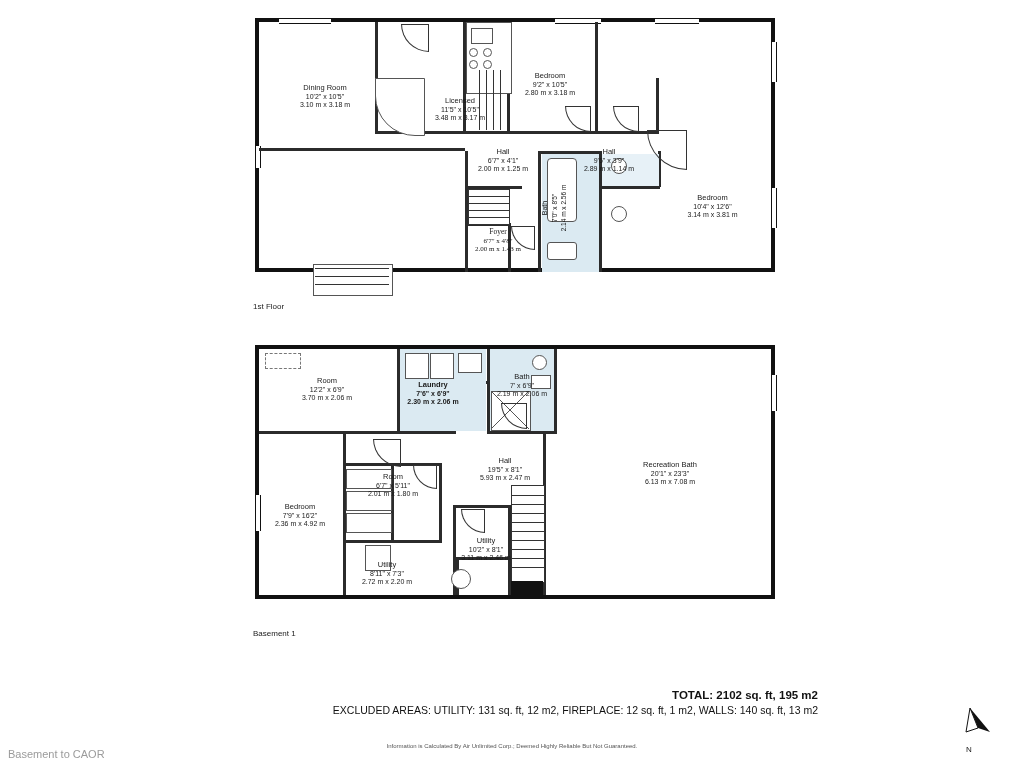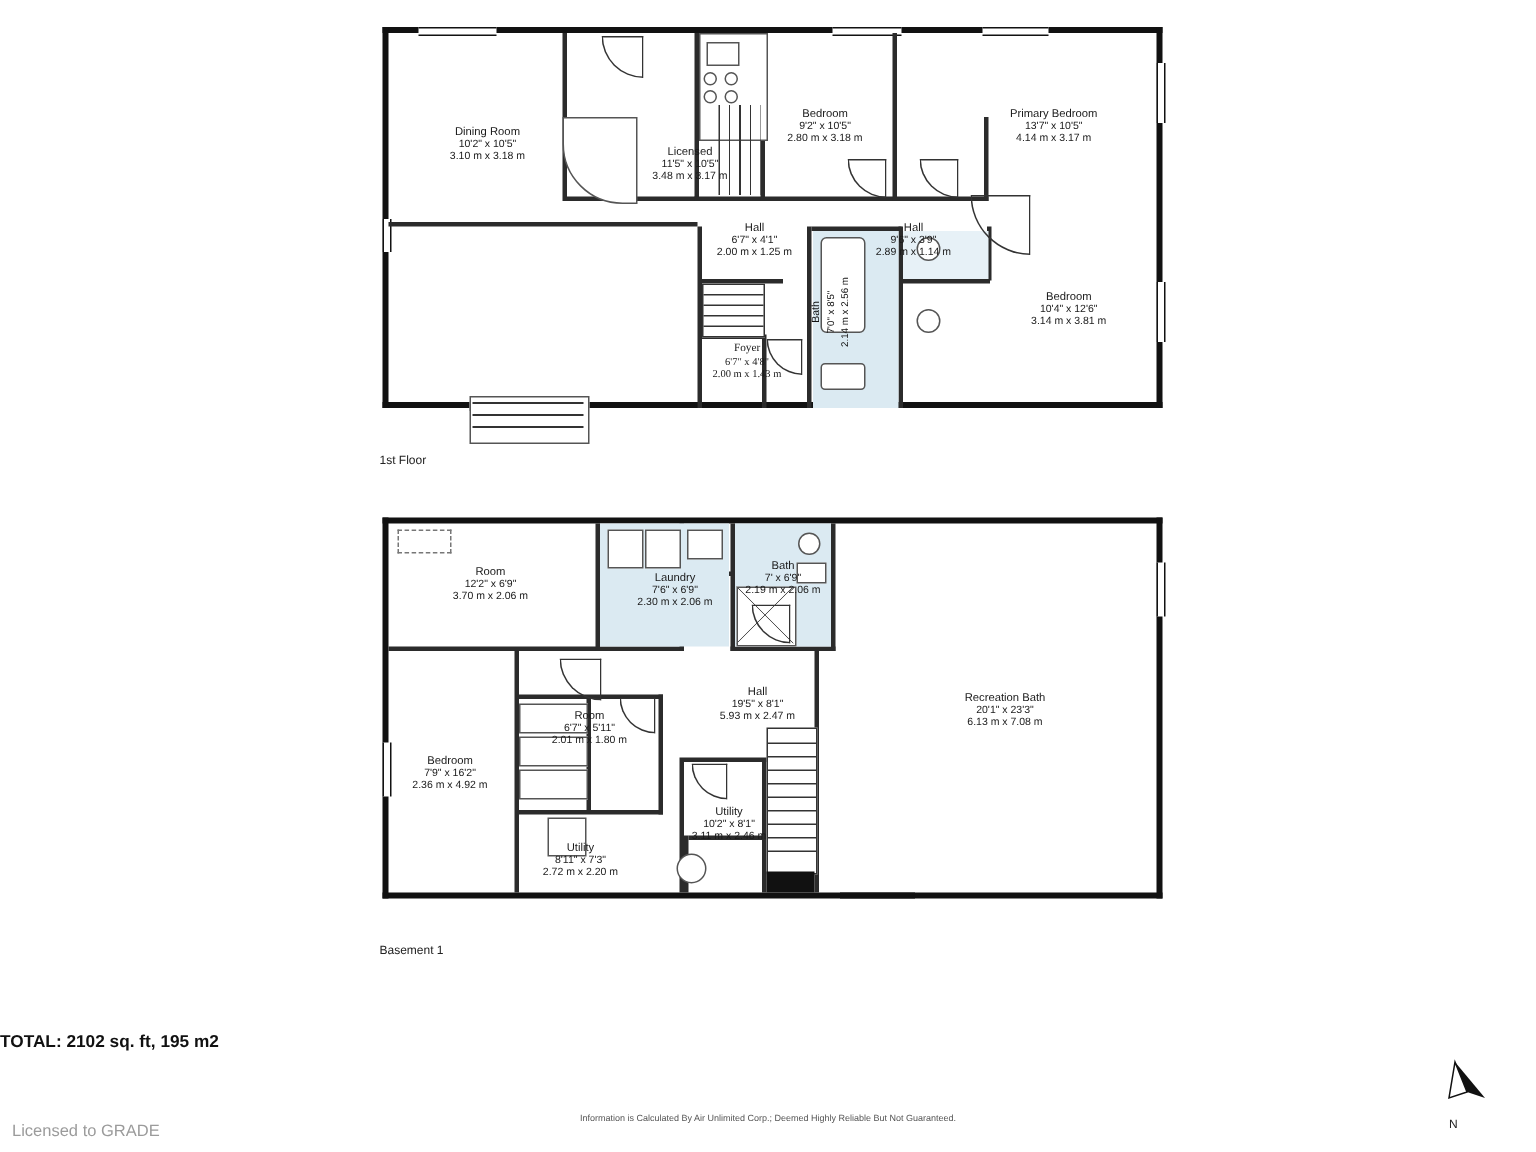--- a/index.html
+++ b/index.html
@@ -29,21 +29,21 @@
 
   .door{position:absolute;border:1px solid #333;border-radius:0 0 0 100%;}
   .fixture{position:absolute;border:1px solid #555;background:#ffffff;}
   .fixture-r{position:absolute;border:1px solid #555;background:#ffffff;border-radius:50%;}
   .hatch{position:absolute;background:
       repeating-linear-gradient(90deg,#333 0 1px,transparent 1px 7px);}
   .stairs{position:absolute;border:1px solid #333;background:#fff;}
   .stairs i{position:absolute;left:0;right:0;height:1px;background:#333;}
 
   
-  .totals{position:absolute;left:0;width:818px;text-align:left;}
+  .totals{position:absolute;left:0;width:818px;text-align:right;}
   .totals .t1{font-size:11.5px;font-weight:bold;}
   .totals .t2{font-size:10.5px;}
   .totals .t3{font-size:10.5px;}
   .disclaimer{position:absolute;left:0;width:1024px;text-align:center;font-size:6px;color:#555;}
 
   .license{position:absolute;left:8px;bottom:8px;font-size:11px;color:#9b9b9b;}
 
   .northwrap{position:absolute;}
   .northlabel{position:absolute;font-size:8px;color:#222;}
 </style>
@@ -127,25 +127,20 @@
     <div class="lbl" style="left:150px;top:79px;width:110px;">
       <div class="nm">Licensed</div>
       <div class="d1">11'5" x 10'5"</div>
       <div class="d2">3.48 m x 3.17 m</div>
     </div>
     <div class="lbl" style="left:235px;top:54px;width:120px;">
       <div class="nm">Bedroom</div>
       <div class="d1">9'2" x 10'5"</div>
       <div class="d2">2.80 m x 3.18 m</div>
     </div>
-    <div class="lbl" style="left:385px;top:54px;width:125px;">
-      <div class="nm">Primary Bedroom</div>
-      <div class="d1">13'7" x 10'5"</div>
-      <div class="d2">4.14 m x 3.17 m</div>
-    </div>
     <div class="lbl" style="left:209px;top:130px;width:78px;">
       <div class="nm">Hall</div>
       <div class="d1">6'7" x 4'1"</div>
       <div class="d2">2.00 m x 1.25 m</div>
     </div>
     <div class="lbl" style="left:305px;top:130px;width:98px;">
       <div class="nm">Hall</div>
       <div class="d1">9'6" x 3'9"</div>
       <div class="d2">2.89 m x 1.14 m</div>
     </div>
@@ -241,21 +236,21 @@
     <div class="door" style="left:118px;top:94px;width:26px;height:26px;"></div>
     <div class="door" style="left:158px;top:120px;width:22px;height:22px;"></div>
     <div class="door" style="left:246px;top:58px;width:24px;height:24px;"></div>
     <div class="door" style="left:206px;top:164px;width:22px;height:22px;"></div>
 
     <div class="lbl" style="left:14px;top:32px;width:116px;">
       <div class="nm">Room</div>
       <div class="d1">12'2" x 6'9"</div>
       <div class="d2">3.70 m x 2.06 m</div>
     </div>
-    <div class="lbl" style="left:144px;top:36px;width:102px;">
+    <div class="lbl" style="left:127px;top:36px;width:102px;font-weight:bold;">
       <div class="nm">Laundry</div>
       <div class="d1">7'6" x 6'9"</div>
       <div class="d2">2.30 m x 2.06 m</div>
     </div>
     <div class="lbl" style="left:232px;top:28px;width:70px;">
       <div class="nm">Bath</div>
       <div class="d1">7' x 6'9"</div>
       <div class="d2">2.19 m x 2.06 m</div>
     </div>
     <div class="lbl" style="left:200px;top:112px;width:100px;">
@@ -287,26 +282,27 @@
       <div class="nm">Utility</div>
       <div class="d1">10'2" x 8'1"</div>
       <div class="d2">3.11 m x 2.46 m</div>
     </div>
   </div>
 
   <div class="floor-caption" style="left:253px;top:629px;text-align:center;">Basement 1</div>
 
   <div class="totals" style="top:689px;">
     <div class="t1">TOTAL: 2102 sq. ft, 195 m2</div>
+    <div class="t3" style="margin-top:3px;">EXCLUDED AREAS: UTILITY: 131 sq. ft, 12 m2, FIREPLACE: 12 sq. ft, 1 m2, WALLS: 140 sq. ft, 13 m2</div>
   </div>
 
   <div class="disclaimer" style="top:743px;">Information is Calculated By Air Unlimited Corp.; Deemed Highly Reliable But Not Guaranteed.</div>
 
   <div class="northwrap" style="left:960px;top:706px;width:44px;height:40px;">
     <svg width="44" height="40" viewBox="0 0 44 40">
       <polygon points="10,2 30,26 18,22" fill="#111"></polygon>
       <polygon points="10,2 18,22 6,26" fill="#ffffff" stroke="#111" stroke-width="1"></polygon>
     </svg>
   </div>
   <div class="northlabel" style="left:966px;top:745px;">N</div>
 
-  <div class="license">Licensed to GRADE</div>
+  <div class="license">Basement to CAOR</div>
 </div>
 
 </body></html>

